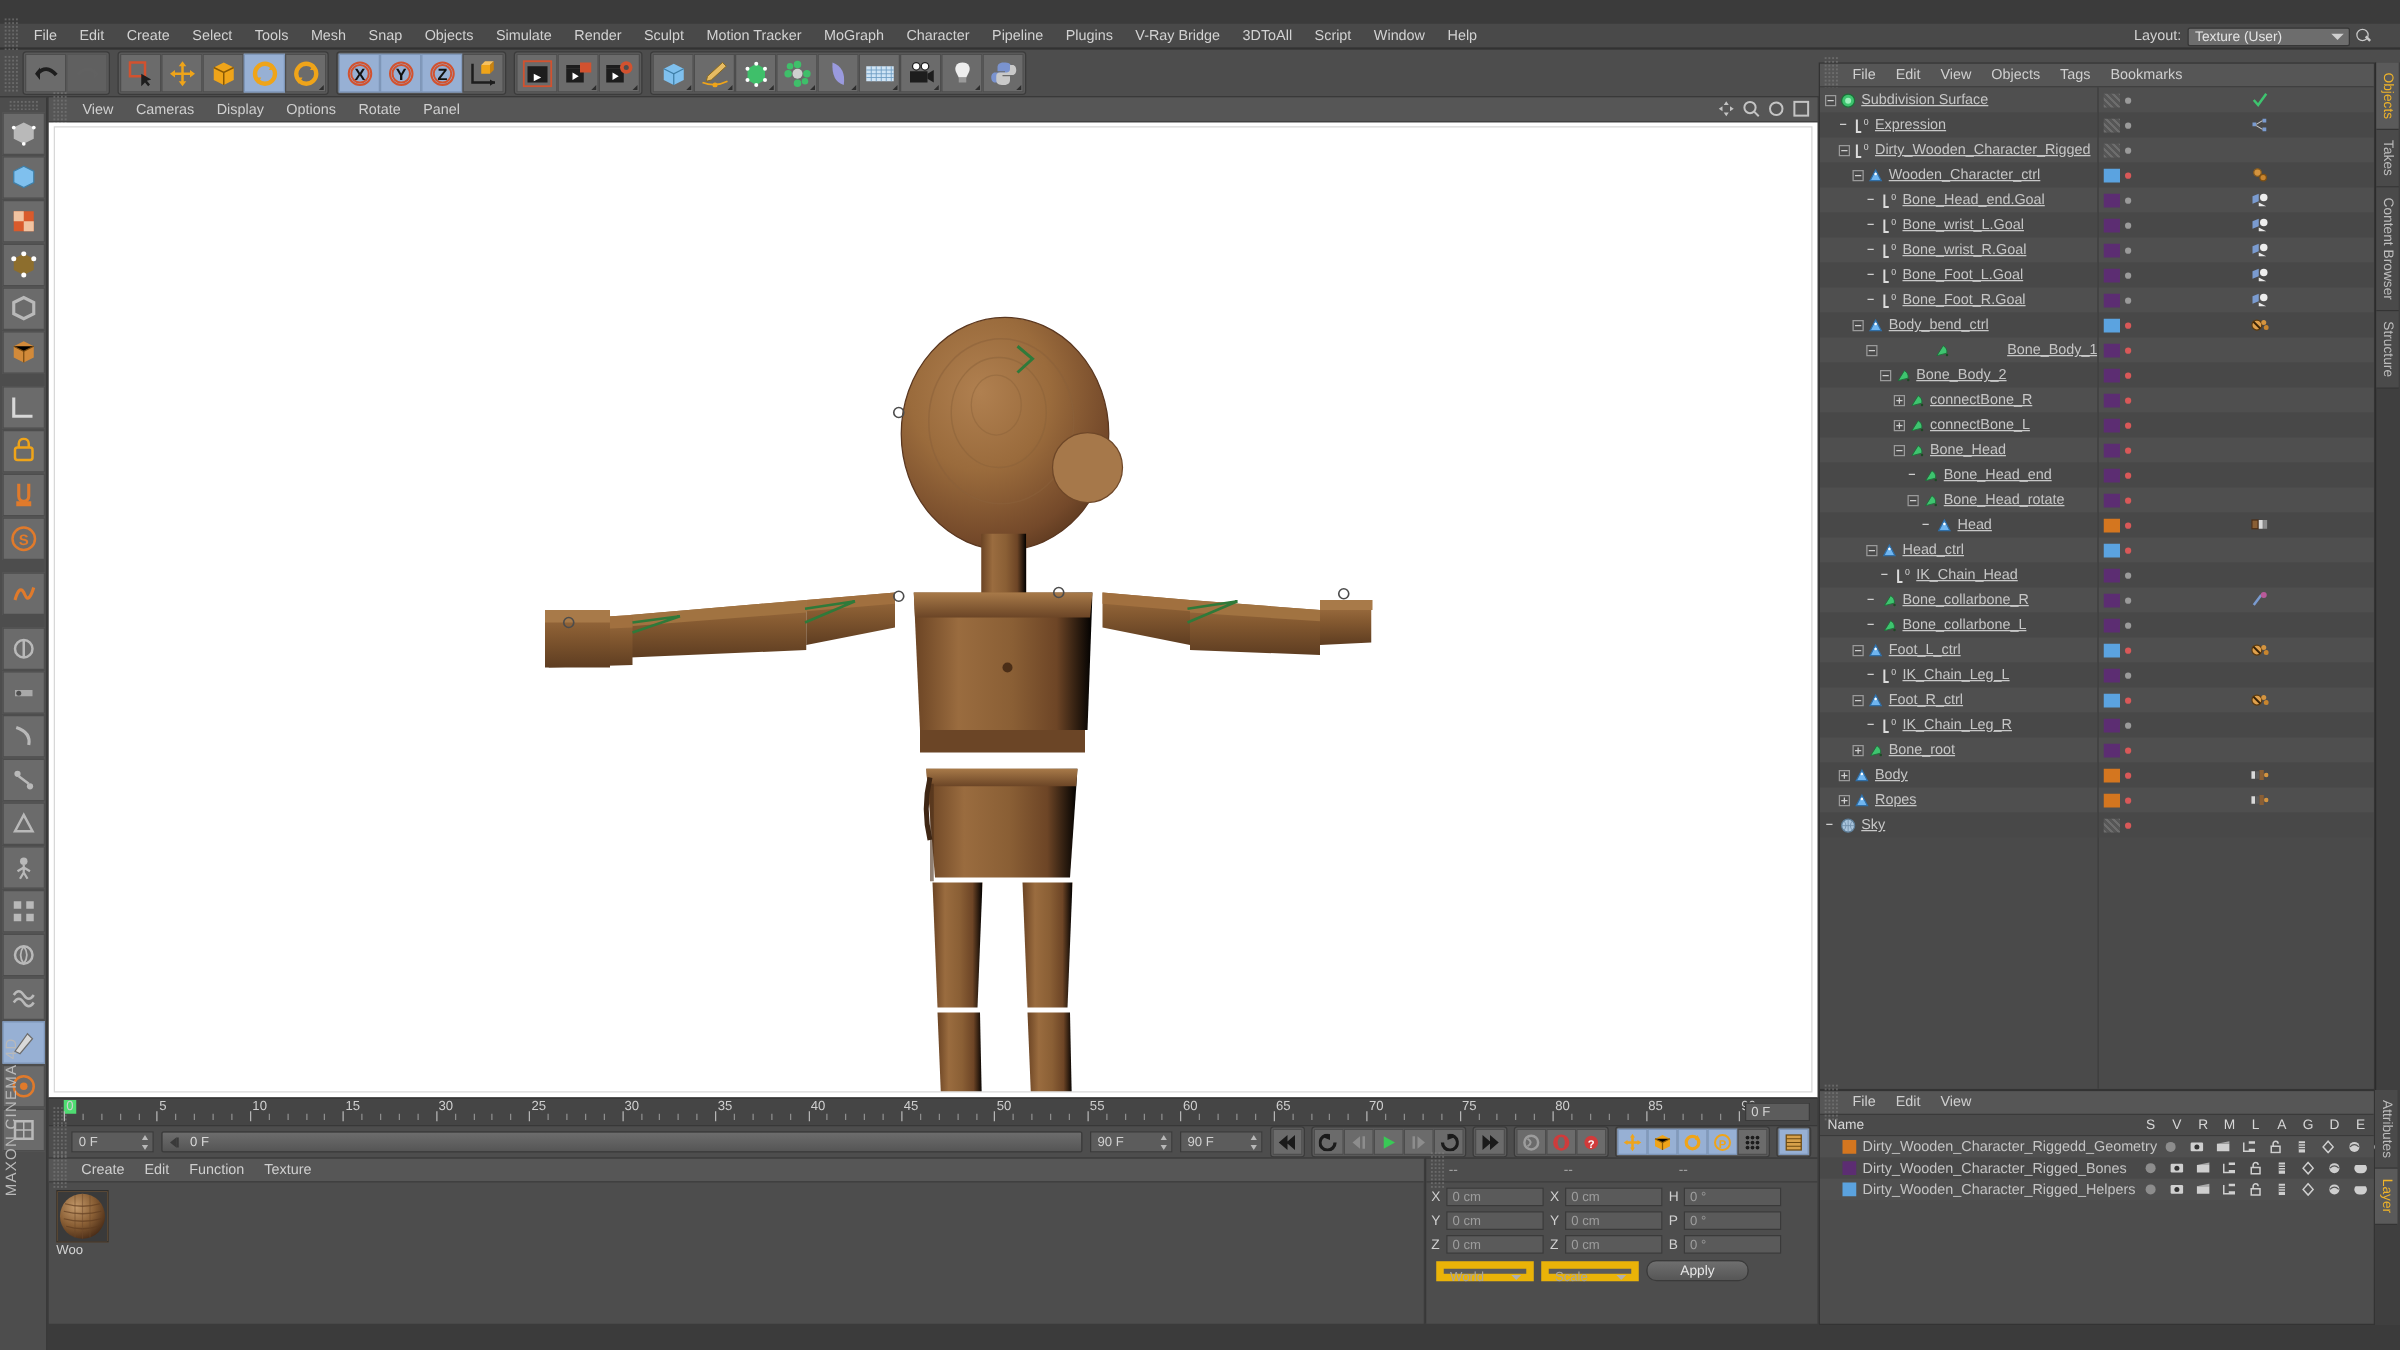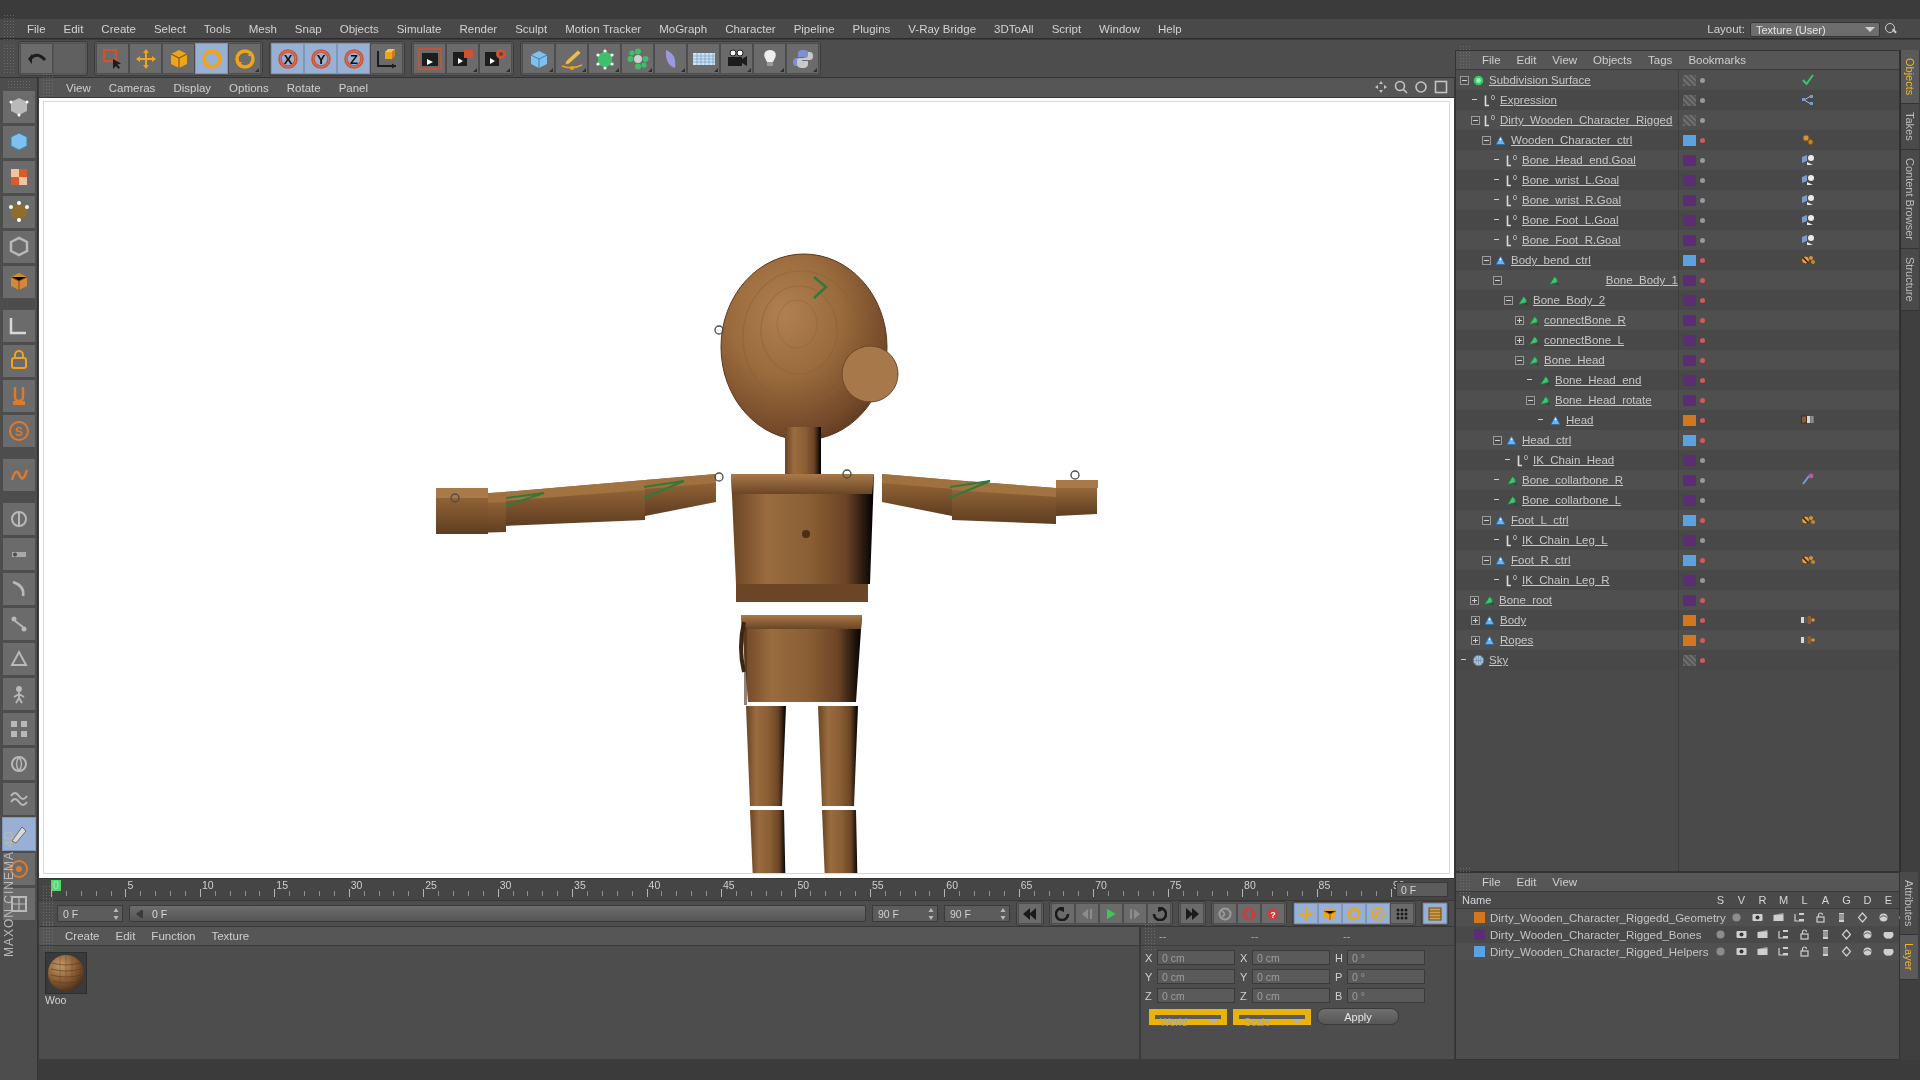--- a/index.html
+++ b/index.html
@@ -901,21 +901,21 @@
             <span>Foot_R_ctrl</span>
           </div>
           <div class="om-row" style="padding-left: 37px;">
             <span class="om-exp none"></span>
             <svg width="13" height="13" viewBox="0 0 13 13" class="om-ico">
               <path d="M2.5 1.5 L2.5 11.5 L6 11.5" stroke="#dcdcdc" stroke-width="1.6" fill="none"></path>
               <text x="8" y="6" font-size="7" fill="#dcdcdc" font-family="Liberation Sans">0</text>
             </svg>
             <span>IK_Chain_Leg_R</span>
           </div>
-          <div class="om-row" style="padding-left: 14px; align-items: center;">
+          <div class="om-row" style="padding-left: 26px; align-items: center;">
             <span class="om-exp plus"></span>
             <svg width="13" height="13" viewBox="0 0 13 13" class="om-ico">
               <path d="M2.5 10.5 L7.5 2.5 Q11 4.5 10.5 8.5 Z" fill="#3ec46f" stroke="#1d6e38" stroke-width="0.7"></path>
               <circle cx="10.6" cy="10" r="1" fill="#1d4a24"></circle>
             </svg>
             <span>Bone_root</span>
           </div>
           <div class="om-row" style="padding-left: 15px;">
             <span class="om-exp plus"></span>
             <svg width="13" height="13" viewBox="0 0 13 13" class="om-ico">

